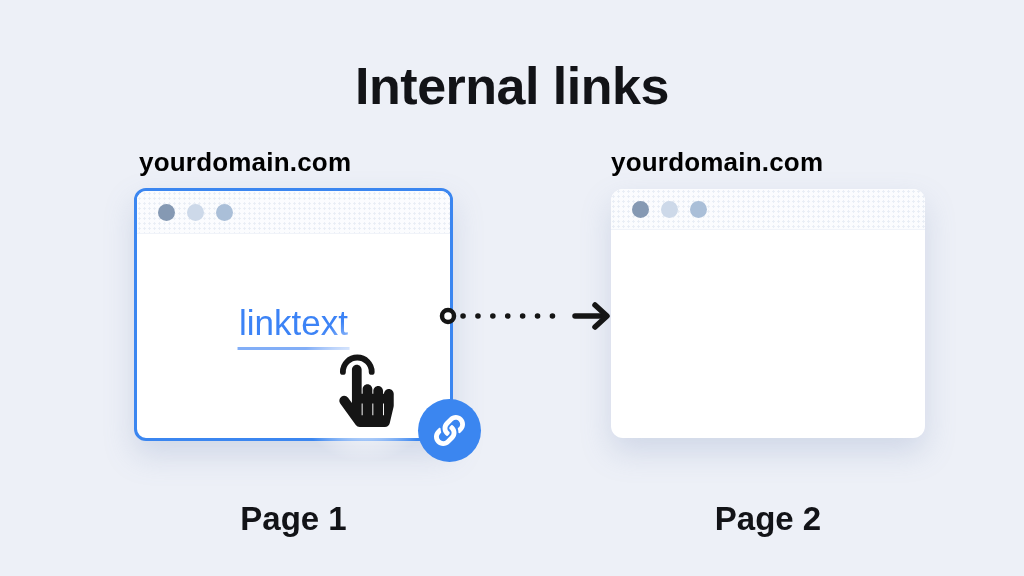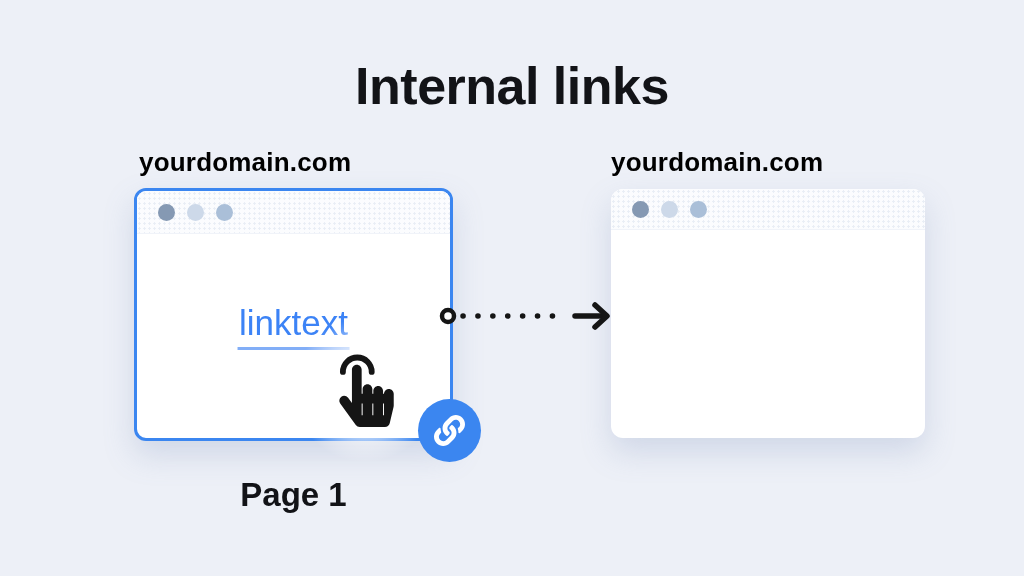--- a/index.html
+++ b/index.html
@@ -53,21 +53,21 @@
     pointer-events:none;
   }
   .tap-icon{position:absolute;left:315px;top:342px;width:90px;height:94px;z-index:4;}
   .link-badge{
     position:absolute;left:418px;top:399px;width:63px;height:63px;border-radius:50%;
     background:#3b86f0;display:flex;align-items:center;justify-content:center;z-index:5;
   }
   .link-badge svg{width:31px;height:31px;}
   .flow-arrow{position:absolute;left:438px;top:300px;width:178px;height:32px;z-index:6;}
   .caption{
-    position:absolute;top:476px;font-size:33px;font-weight:700;color:#121317;text-align:center;margin:0;
+    position:absolute;top:500px;font-size:33px;font-weight:700;color:#121317;text-align:center;margin:0;
   }
   .caption.p1{left:134px;width:319px;}
   .caption.p2{left:611px;width:314px;}
 </style>
 </head>
 <body>
 
 <div class="canvas">
 
   <h1 class="title">Internal links</h1>
@@ -107,14 +107,15 @@
 
   <div class="browser win2">
     <div class="browser-header">
       <span class="dot d1"></span>
       <span class="dot d2"></span>
       <span class="dot d3"></span>
     </div>
   </div>
 
   <p class="caption p1">Page 1</p>
+  <p class="caption p2">Page 2</p>
 
 </div>
 
 </body></html>

